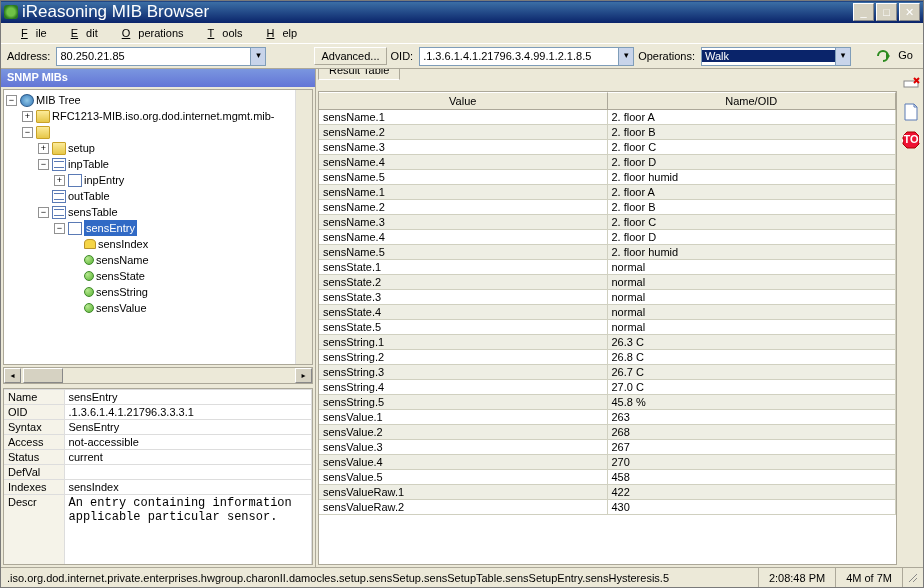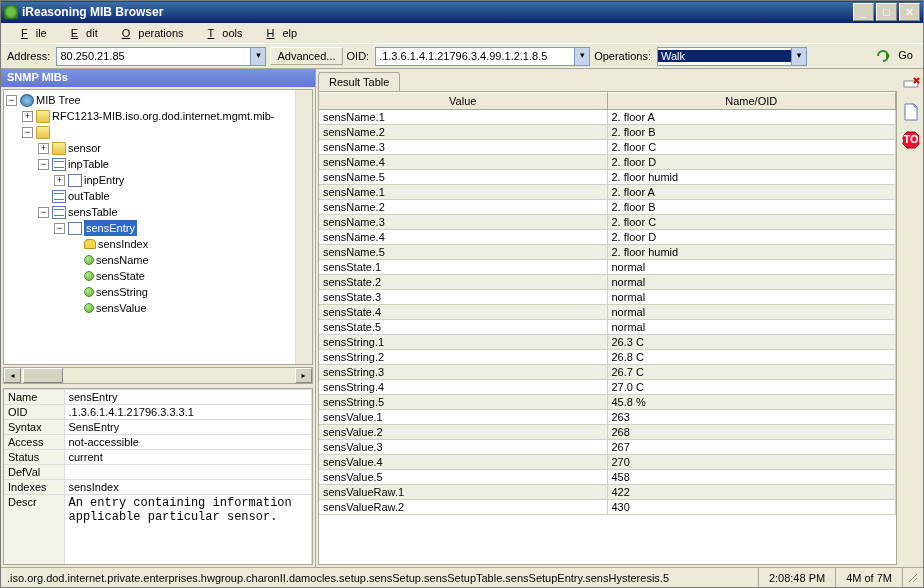--- a/index.html
+++ b/index.html
@@ -1,29 +1,29 @@
 <!DOCTYPE html>
 <html><head>
 <meta charset="utf-8">
 <style>
 * { box-sizing: border-box; margin: 0; padding: 0; font-family: Tahoma, Arial, sans-serif; font-size: 11px; }
 body { background: #ece9d8; width: 924px; height: 588px; overflow: hidden; display: flex; flex-direction: column; border: 1px solid #7a7a7a; }
 .titlebar { background: linear-gradient(to bottom, #0a246a, #3b6ea5 5%, #0a246a); color: #fff; height: 22px; display: flex; align-items: center; padding: 0 3px; }
 .title-icon { width: 14px; height: 14px; background: radial-gradient(circle, #6fc146 40%, #2b7a1e 70%); border-radius: 3px; margin-right: 4px; }
-.title-text { flex: 1; font-weight: bold; font-size: 12px; }
+.title-text { flex: 1; font-weight: normal; font-size: 17px; }
 .win-btn { width: 21px; height: 18px; background: #d6d2c2; border: 1px solid #fff; border-right-color: #888; border-bottom-color: #888; margin-left: 2px; font-family: Marlett, Arial; font-size: 11px; text-align: center; line-height: 16px; cursor: pointer; }
 .menubar { background: #ece9d8; height: 20px; display: flex; align-items: center; padding: 2px 4px; }
 .menubar span { padding: 2px 8px; cursor: pointer; }
 .toolbar { background: #ece9d8; height: 26px; border-top: 1px solid #fff; border-bottom: 1px solid #aca899; display: flex; align-items: center; padding: 0 6px; gap: 4px; }
 .toolbar label { margin-right: 2px; }
 .dropdown { display: flex; align-items: center; border: 1px solid #7f9db9; background: #fff; height: 19px; }
 .dropdown span.val { flex: 1; padding: 0 3px; white-space: nowrap; overflow: hidden; }
 .dropdown .dd-btn { width: 15px; height: 17px; background: #c8d4ea; border-left: 1px solid #7f9db9; text-align: center; line-height: 15px; font-size: 9px; cursor: pointer; }
 .dropdown.blue span.val { background: #0a246a; color: #fff; }
-.btn { background: #ece9d8; border: 1px solid #aca899; border-top-color: #fff; border-left-color: #fff; padding: 2px 6px; cursor: pointer; }
+.btn { background: #ece9d8; border: 1px solid #aca899; border-top-color: #fff; border-left-color: #fff; padding: 2px 6px; cursor: pointer; margin-left: 44px; }
 .go-btn { display: flex; align-items: flex-start; gap: 6px; cursor: pointer; padding: 2px 4px; }
 .go-arrow { width: 16px; height: 14px; }
 .go-arrow svg { width: 16px; height: 14px; }
 .main { flex: 1; display: flex; overflow: hidden; }
 .left-panel { width: 315px; display: flex; flex-direction: column; border-right: 1px solid #aca899; }
 .panel-title { background: linear-gradient(to bottom, #7a96df, #6375d6); color: #fff; font-weight: bold; padding: 2px 6px; height: 18px; }
 .tree-container { flex: 1; background: #fff; border: 1px solid #aca899; margin: 2px; overflow: auto; position: relative; min-height: 180px; }
 .tree-scroll-y { position: absolute; right: 0; top: 0; width: 17px; height: 100%; background: #ece9d8; border-left: 1px solid #ddd; }
 .tree-scroll-x { height: 17px; background: #ece9d8; margin: 0 2px 2px 2px; border: 1px solid #aca899; display: flex; align-items: center; }
 .scroll-btn { width: 17px; height: 15px; background: #d6d2c2; border: 1px solid #fff; border-right-color: #888; border-bottom-color: #888; font-size: 8px; text-align: center; line-height: 13px; cursor: pointer; }
@@ -40,21 +40,21 @@
 .entry-icon { background: #fff; border: 1px solid #5a7ab5; }
 .leaf-icon-green { width: 10px; height: 10px; background: radial-gradient(circle at 30% 30%, #b6e88f, #5cb437); border-radius: 50%; border: 1px solid #3f8a29; }
 .leaf-icon-key { width: 12px; height: 10px; background: #f5d547; border: 1px solid #b8922a; border-radius: 40% 40% 10% 10%; }
 .selected-node { background: #316ac5; color: #fff; padding: 0 2px; }
 .props-table { border: 1px solid #aca899; margin: 2px; background: #fff; flex-shrink: 0; }
 .props-table table { width: 100%; border-collapse: collapse; }
 .props-table td { border-top: 1px solid #ddd; border-right: 1px solid #ddd; padding: 1px 4px; vertical-align: top; }
 .props-table td:first-child { width: 60px; background: #f5f3e9; }
 .props-table .desc-cell { height: 70px; font-family: 'Courier New', monospace; font-size: 12px; }
 .right-panel { flex: 1; display: flex; flex-direction: column; overflow: hidden; }
-.tab-strip { height: 22px; display: flex; align-items: flex-end; padding: 2px 2px 0 2px; text-align: right; }
+.tab-strip { height: 22px; display: flex; align-items: flex-end; padding: 2px 2px 12px 2px; text-align: right; }
 .tab { background: #ece9d8; border: 1px solid #aca899; border-bottom: 1px solid #fff; padding: 3px 10px; border-radius: 3px 3px 0 0; position: relative; top: 1px; }
 .result-grid { flex: 1; border: 1px solid #aca899; margin: 0 2px 2px 2px; background: #fff; overflow: hidden; position: relative; }
 .grid-header { display: flex; background: #ece9d8; border-bottom: 1px solid #aca899; position: sticky; top: 0; }
 .grid-header div { flex: 1; text-align: center; padding: 2px; border-right: 1px solid #aca899; border-top: 1px solid #fff; }
 .grid-body { overflow-y: auto; height: calc(100% - 18px); }
 .grid-row { display: flex; border-bottom: 1px solid #d0d0c0; height: 15px; line-height: 14px; }
 .grid-row:nth-child(even) { background: #eeeee4; }
 .grid-row div { flex: 1; padding: 0 4px; border-right: 1px solid #d0d0c0; white-space: nowrap; overflow: hidden; }
 .side-tools { width: 24px; display: flex; flex-direction: column; align-items: center; padding-top: 6px; gap: 10px; }
 .tool-icon { width: 18px; height: 18px; cursor: pointer; }
@@ -130,21 +130,21 @@
           </div>
         <div class="tree-node">
             <span class="spacer" style="width:16px"></span>
             <span class="expander">−</span>
             <span class="node-icon folder-icon"></span>
           </div>
         <div class="tree-node">
             <span class="spacer" style="width:32px"></span>
             <span class="expander">+</span>
             <span class="node-icon folder-icon"></span>
-            <span>sensor</span>
+            <span>setup</span>
           </div>
         <div class="tree-node">
             <span class="spacer" style="width:32px"></span>
             <span class="expander">−</span>
             <span class="node-icon table-icon"></span>
             <span>inpTable</span>
           </div>
         <div class="tree-node">
             <span class="spacer" style="width:48px"></span>
             <span class="expander">+</span>

